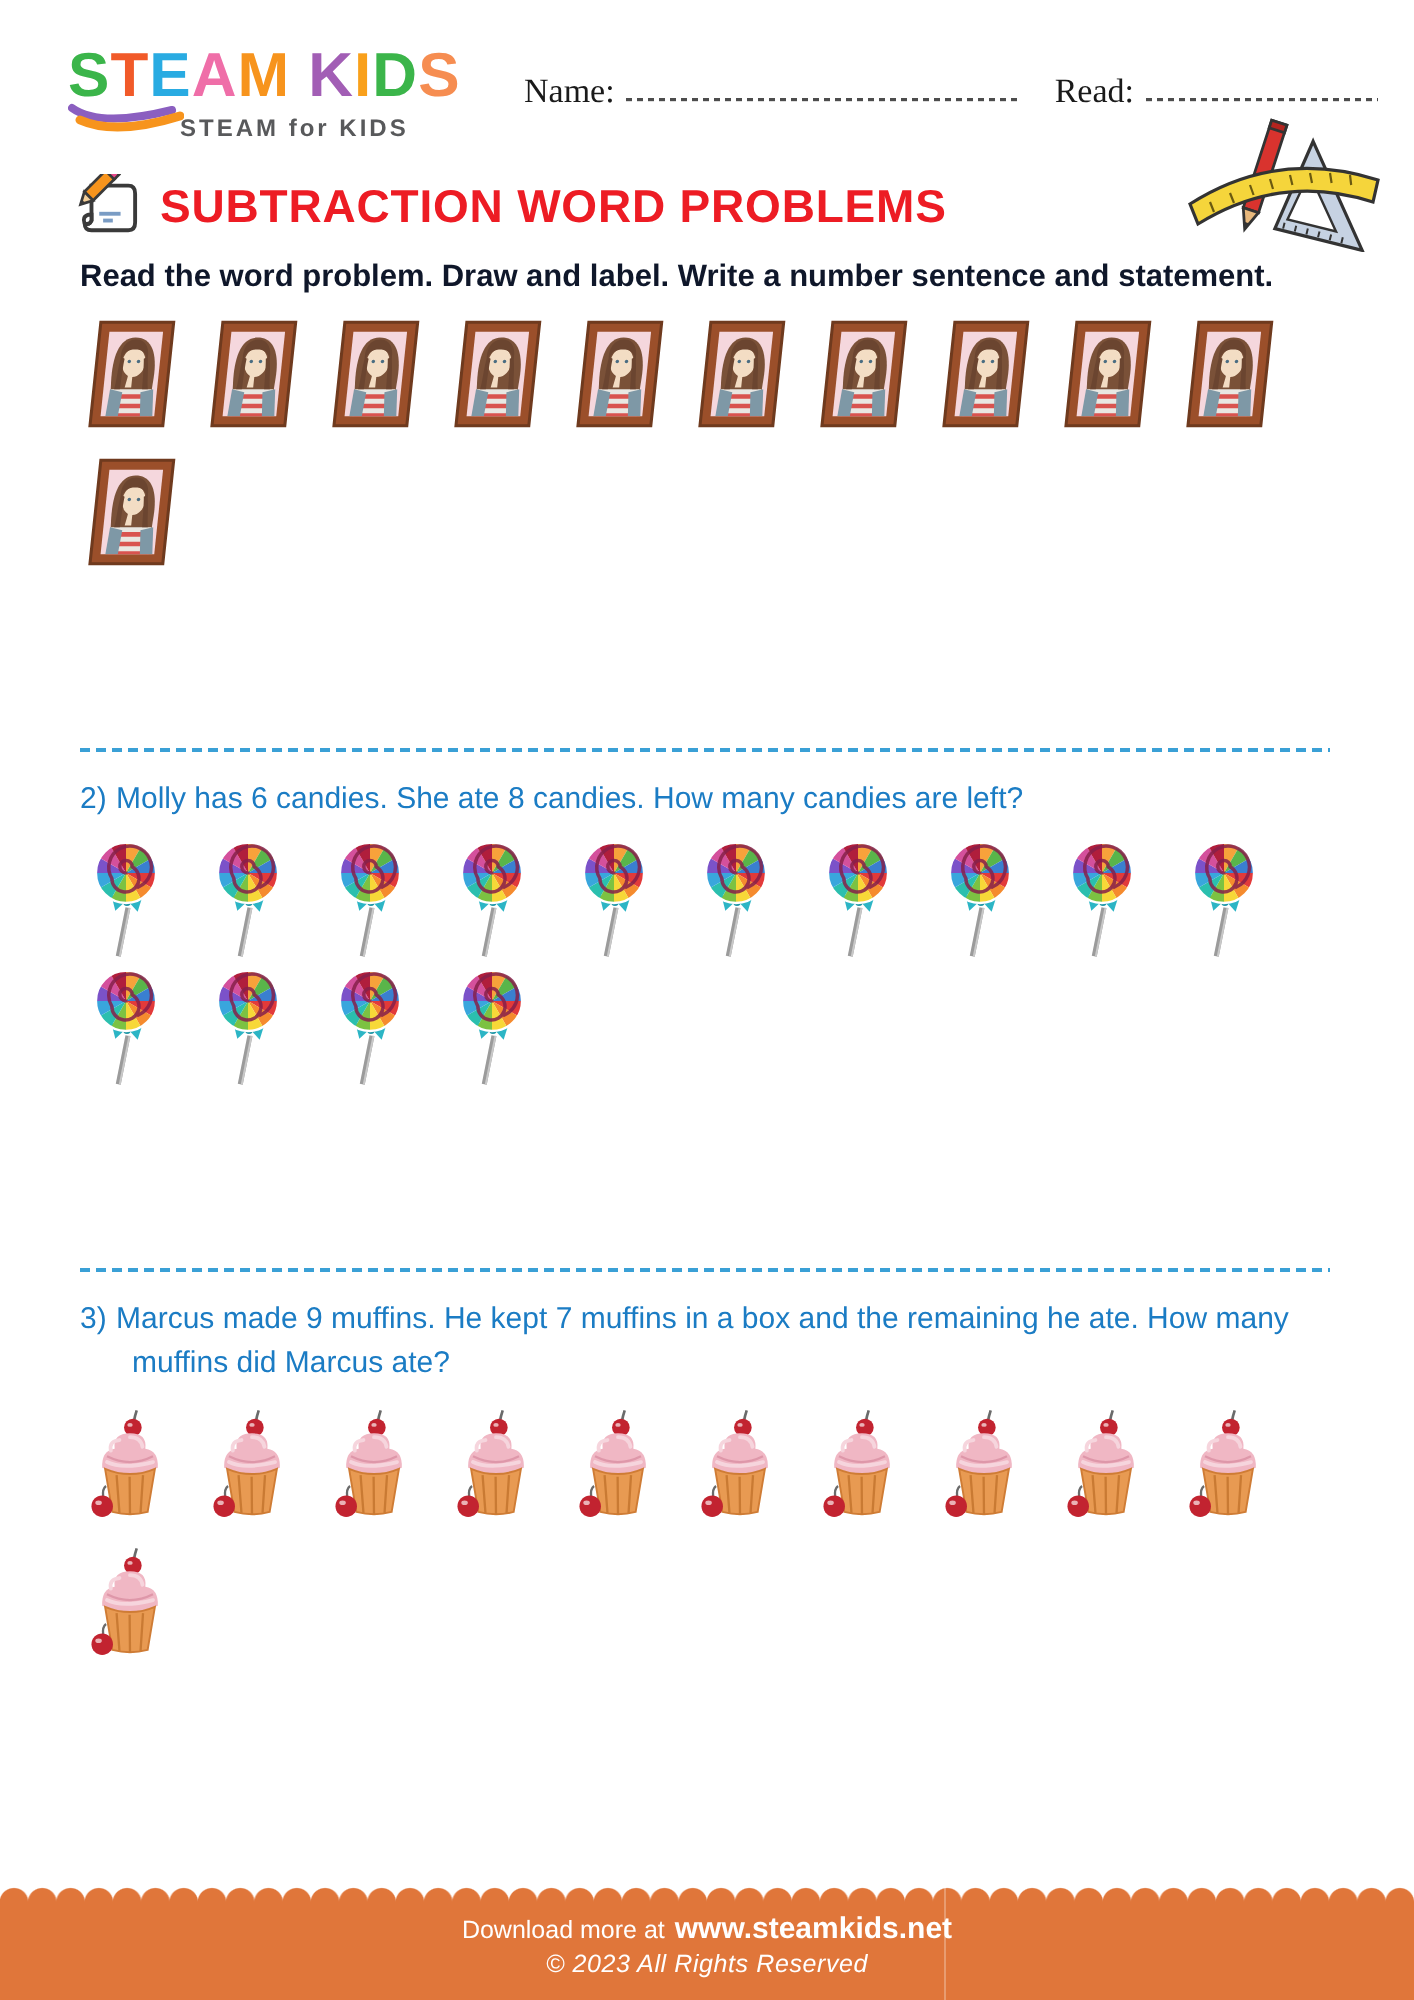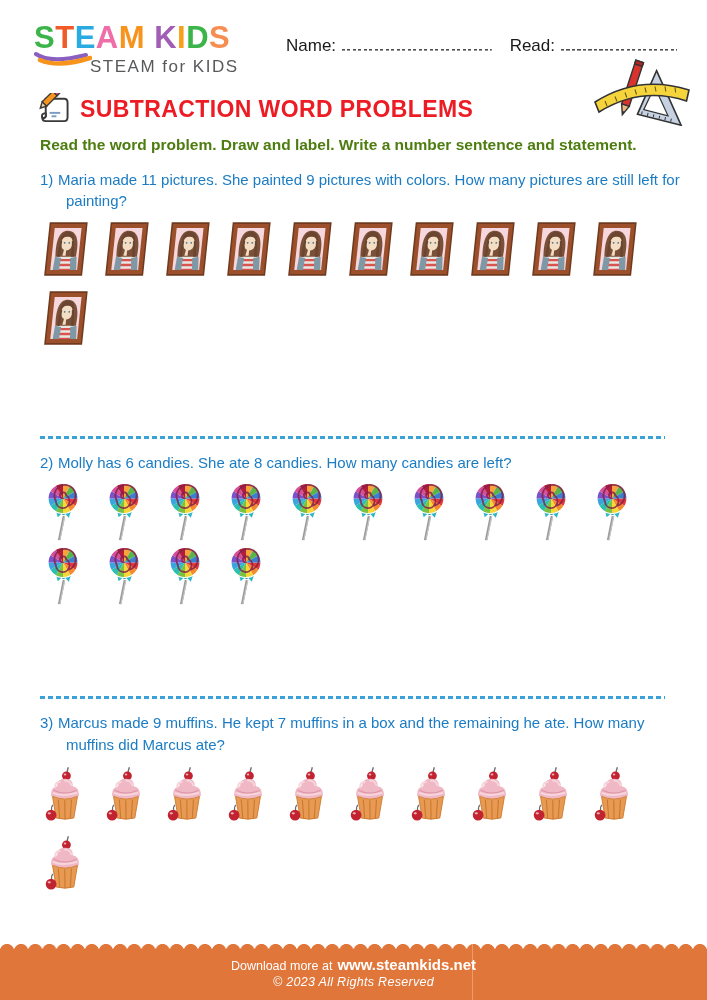--- a/index.html
+++ b/index.html
@@ -4,43 +4,43 @@
 <style>
   * { margin:0; padding:0; box-sizing:border-box; }
   html,body { background:#fff; }
   .page {
     position:relative; width:707px; height:1000px; margin:0 auto;
     background:#fff; overflow:hidden;
     font-family:"Liberation Sans", sans-serif; color:#222;
   }
 
   
-  .top { display:flex; align-items:flex-start; padding:22px 30px 0 34px;gap:24px; }
+  .top { display:flex; align-items:flex-start; padding:22px 18px 0 34px; }
   .logo { width:212px; flex:0 0 auto; position:relative; }
   .logo-wordmark { font-size:31px; font-weight:800; letter-spacing:.5px; line-height:1; white-space:pre; }
   .logo-swoosh { position:absolute; left:0; top:28px; }
-  .logo-tagline { font-size:17px; font-weight:400; color:#58595b; letter-spacing:1.5px; margin:4px 0 0 56px; }
+  .logo-tagline { font-size:12px; font-weight:700; color:#58595b; letter-spacing:1.5px; margin:4px 0 0 56px; }
 
   .fields { flex:1; display:flex; align-items:baseline; margin:14px 0 0 16px; }
-  .field-label { font-size:17px; color:#1a1a1a; }
+  .field-label { font-size:17px; color:#1a1a1a;font-family:Liberation Serif, serif; }
   .dotline {
     display:inline-block; height:14px; margin-left:6px;
     background:repeating-linear-gradient(90deg,#4d4d4d 0 3px, transparent 3px 5.5px) bottom / 100% 1.6px no-repeat;
   }
   .dotline.long { flex:1; max-width:242px; }
   .dotline.short { width:116px; }
   .date-label { margin-left:18px; }
 
   
   .title-row { display:flex; align-items:center; gap:9px; margin:16px 30px 0 36px; }
   .page-title { color:#ed1c24; font-size:23px; font-weight:800; letter-spacing:.4px; }
   .tools-art { position:absolute; top:58px; right:12px; }
 
   
-  .instructions { color:#4d7c0f; font-weight:700; font-size:15.5px; line-height:1.4; max-width:610px; margin:9px 30px 0 40px; }
+  .instructions { color:#0f172a; font-weight:700; font-size:15.5px; line-height:1.4; max-width:610px; margin:9px 30px 0 40px; }
   .ptext { color:#1b7cc4; font-size:15px; line-height:1.45; max-width:648px; margin:13px 24px 0 40px; padding-left:26px; text-indent:-26px; }
   .pnum { display:inline-block; width:18px; text-indent:0; }
 
   .icon-grid { margin:9px 0 0 42px; }
   .icon-row { display:flex; align-items:flex-end; }
   .obj { display:block; flex:0 0 auto; }
   .obj.picture-frame { width:46px; height:56px; }
   .obj.lollipop { width:42px; height:62px; }
   .obj.muffin { width:46px; height:60px; }
   .grid-0 .icon-row { gap:15px; margin-bottom:13px; }
@@ -188,21 +188,20 @@
       <path d="M38.6 54.5 L41.4 54.5 L40 58 Z" fill="#333"></path>
       <rect x="36" y="2" width="8" height="4" fill="#b3241f" stroke="#333" stroke-width="1.4"></rect>
     </g>
     <path d="M4 44 Q48 16 98 32 L95.5 43 Q50 28 8 54 Z" fill="#f5d53b" stroke="#333" stroke-width="1.6"></path>
     <path d="M14 43 l2 5 M24 38.5 l2 5 M34 34.5 l1.8 5 M44 31.5 l1.5 5 M54 29.5 l1.2 5 M64 28.5 l1 5 M74 28.5 l0.8 5 M84 29.5 l0.6 5" stroke="#6b5a10" stroke-width="1.1"></path>
   </svg>
 
   <p class="instructions">Read the word problem. Draw and label. Write a number sentence and statement.</p>
 
   <section>
-    <p class="ptext"><span class="pnum">1)</span><span>Maria made 11 pictures. She painted 9 pictures with colors. How many pictures are still left for painting?</span></p>
     <div class="icon-grid grid-0">
         <div class="icon-row">
           <svg class="obj picture-frame" viewBox="0 0 48 58">
             <use href="#sym-picture-frame"></use>
           </svg>
           <svg class="obj picture-frame" viewBox="0 0 48 58">
             <use href="#sym-picture-frame"></use>
           </svg>
           <svg class="obj picture-frame" viewBox="0 0 48 58">
             <use href="#sym-picture-frame"></use>

